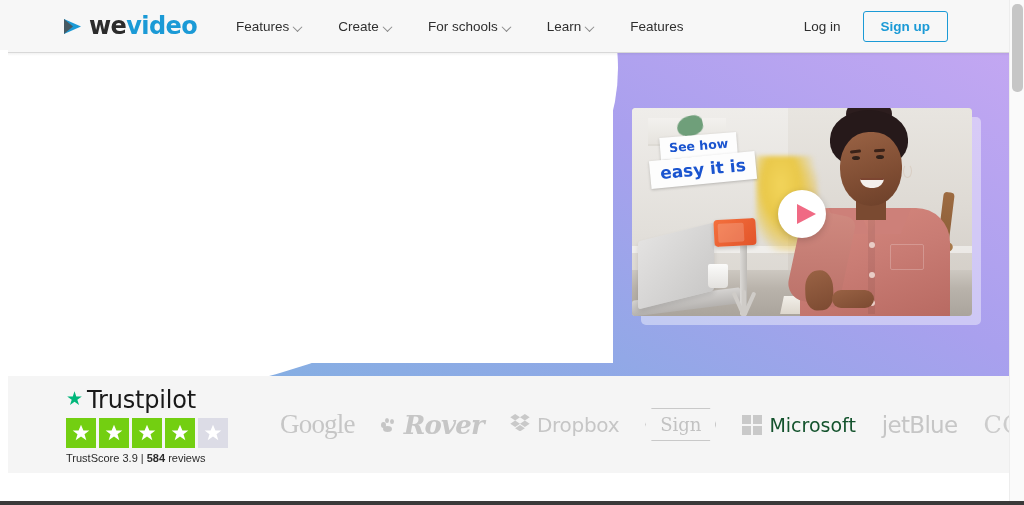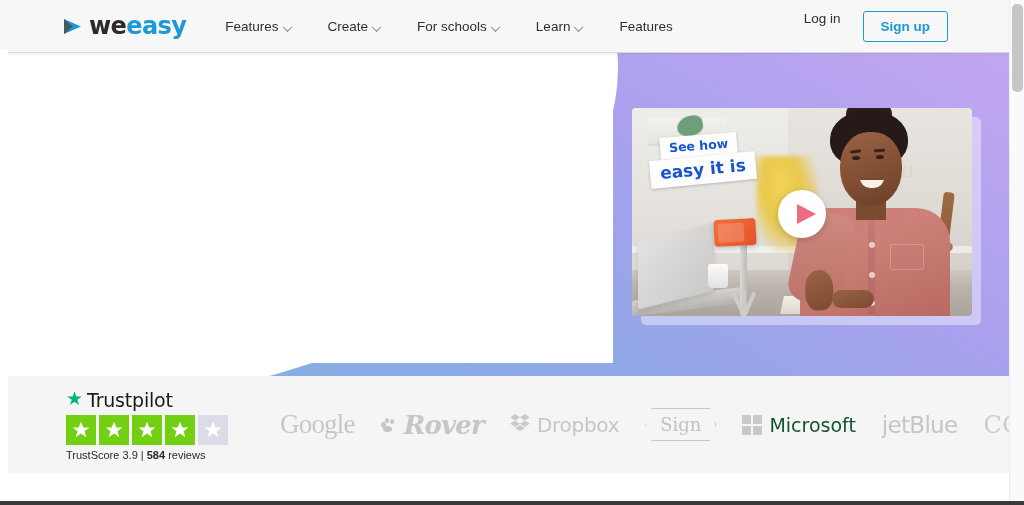--- a/index.html
+++ b/index.html
@@ -98,20 +98,21 @@
     left: 0; top: 0;
     width: 6px; height: 6px;
     border-right: 1.2px solid #8a8a8a;
     border-bottom: 1.2px solid #8a8a8a;
     transform: rotate(45deg) translate(-1px,-1px);
   }
 
   .header-right {
     margin-left: auto;
     display: flex;
+    align-items: center;
     gap: 22px;
     margin-right: 68px;
   }
   .login-link {
     font-size: 13.5px;
     color: #2f2f2f;
     cursor: pointer;
     font-weight: 500;
   }
   .signup-btn {
@@ -468,21 +469,21 @@
     gap: 4px;
     cursor: pointer;
   }
   .tp-head {
     display: flex;
     align-items: center;
     gap: 4px;
   }
   .tp-star-glyph { color: #00b67a; font-size: 19px; line-height: 1; position: relative; top: -1px; }
   .tp-name {
-    font-size: 19px;
+    font-size: 24px;
     color: #191919;
     font-weight: 400;
     letter-spacing: -0.2px;
     font-family: "DejaVu Sans", sans-serif;
   }
   .tp-stars { display: flex; gap: 3px; }
   .tp-sq {
     width: 30px; height: 30px;
     background: #73cf11;
     display: flex; align-items: center; justify-content: center;
@@ -574,21 +575,21 @@
 
   <div class="header">
 
     <div class="logo">
       <span class="logo-mark">
         <svg width="19" height="17" viewBox="0 0 19 17">
           <path d="M1,1 L1,16 L18,8.5 Z" fill="#1b9ad6"></path>
           <path d="M1,1 L1,16 L10,8.5 Z" fill="#4f4f4f" opacity="0.85"></path>
         </svg>
       </span>
-      <span class="logo-text"><span class="logo-we">we</span><span class="logo-video">easy</span></span>
+      <span class="logo-text"><span class="logo-we">we</span><span class="logo-video">video</span></span>
     </div>
 
     <nav class="nav">
       <div class="nav-item">
         <span>Features</span>
         <span class="chev"></span>
       </div>
       <div class="nav-item">
         <span>Create</span>
         <span class="chev"></span>

